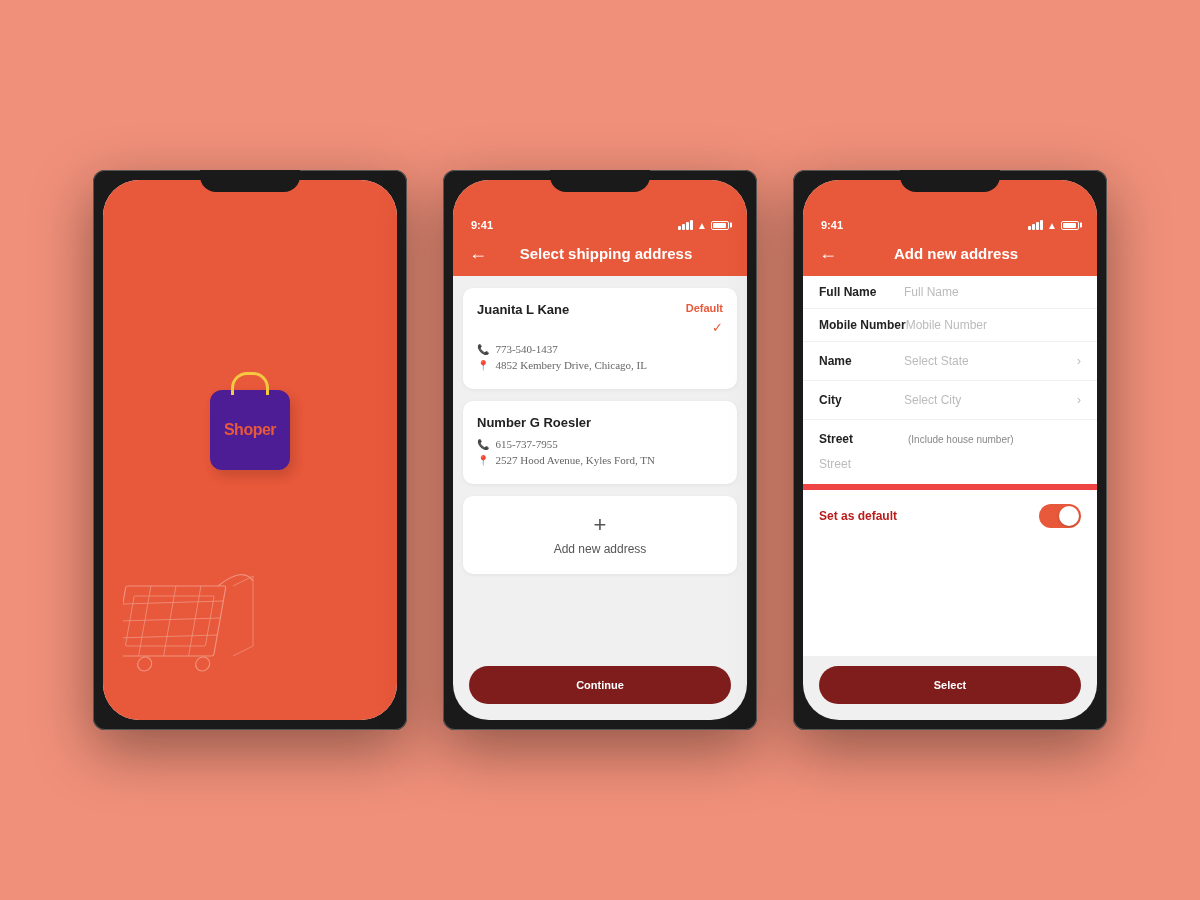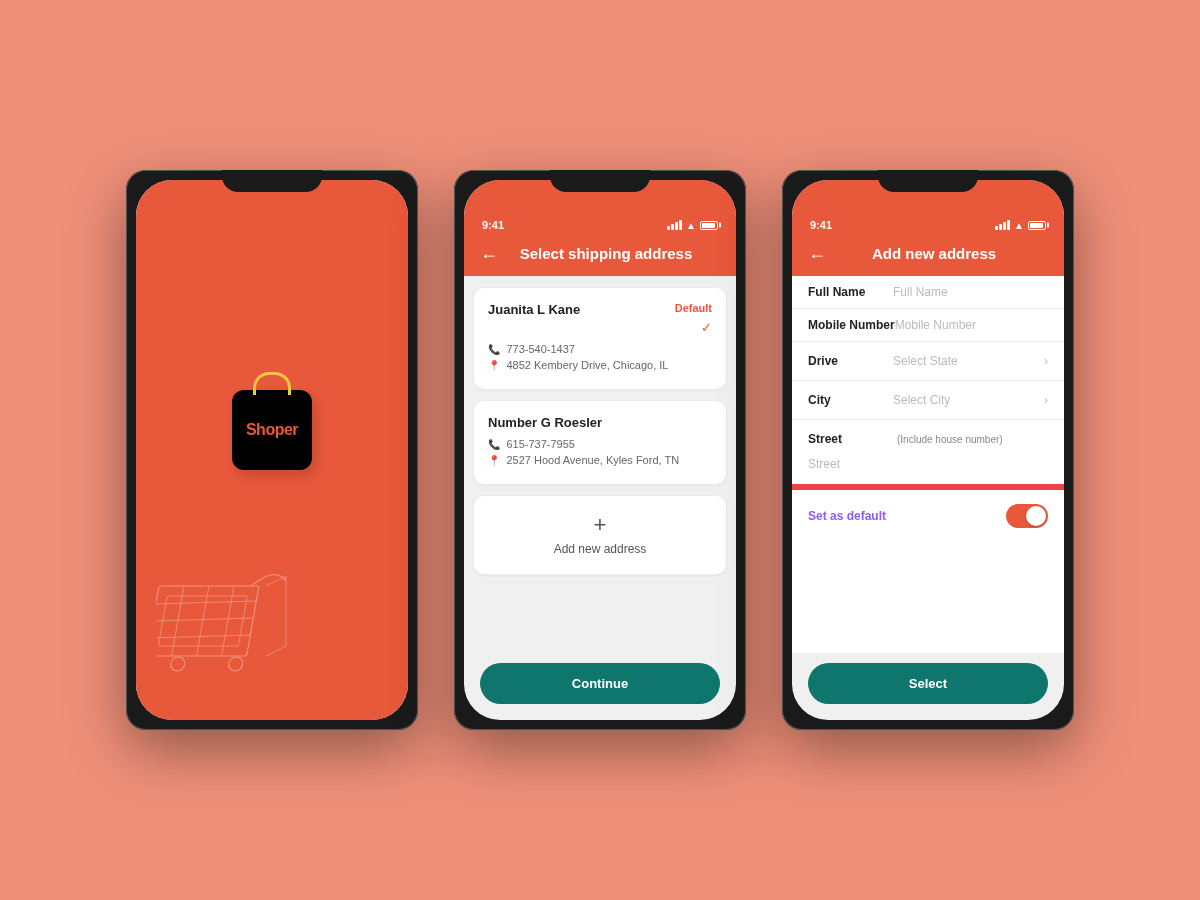--- a/index.html
+++ b/index.html
@@ -10,24 +10,24 @@
       display: flex;
       align-items: center;
       justify-content: center;
       gap: 36px;
       font-family: -apple-system, BlinkMacSystemFont, 'Segoe UI', sans-serif;
       overflow: hidden;
     }
 
     
     .phone {
-      width: 292px;
+      width: 314px;
       height: 560px;
       background: #1a1a1a;
-      border-radius: 20px;
+      border-radius: 12px;
       padding: 10px;
       box-shadow: 0 20px 60px rgba(0,0,0,0.4), inset 0 0 0 1px #555;
       position: relative;
       flex-shrink: 0;
     }
     .phone-inner {
       width: 100%;
       height: 100%;
       border-radius: 36px;
       overflow: hidden;
@@ -115,21 +115,21 @@
     .logo-container {
       display: flex;
       flex-direction: column;
       align-items: center;
       margin-top: -40px;
     }
 
     .shopping-bag {
       width: 80px;
       height: 80px;
-      background: #000000;
+      background: #4c1d95;
       border-radius: 12px;
       position: relative;
       display: flex;
       align-items: center;
       justify-content: center;
       box-shadow: 4px 6px 12px rgba(0,0,0,0.15);
     }
     .shopping-bag::before {
       content: '';
       position: absolute;
@@ -233,20 +233,21 @@
       gap: 6px;
       margin-bottom: 4px;
     }
     .address-detail-icon {
       font-size: 10px;
       color: #999;
     }
     .address-detail-text {
       font-size: 11px;
       color: #666;
+      font-family: Liberation Serif, serif;
     }
 
     .add-address-card {
       background: #fff;
       border-radius: 10px;
       padding: 18px;
       display: flex;
       flex-direction: column;
       align-items: center;
       justify-content: center;
@@ -263,26 +264,26 @@
     .add-address-text {
       font-size: 12px;
       color: #555;
     }
 
     .cta-area {
       padding: 10px 16px 16px;
     }
     .cta-btn {
       width: 100%;
-      background: #0f766e;
+      background: #7f1d1d;
       color: #fff;
       border: none;
       border-radius: 28px;
       padding: 13px;
-      font-size: 13px;
+      font-size: 11px;
       font-weight: 600;
       cursor: pointer;
       text-align: center;
     }
 
     
     .add-address-screen {
       width: 100%;
       height: 100%;
       background: #f0f0f0;
@@ -349,21 +350,21 @@
     }
 
     .toggle-row {
       display: flex;
       align-items: center;
       padding: 14px 16px;
     }
     .toggle-label {
       font-size: 12px;
       font-weight: 600;
-      color: #8b5cf6;
+      color: #b91c1c;
       flex: 1;
     }
     .toggle-switch {
       width: 42px;
       height: 24px;
       background: #e8583a;
       border-radius: 12px;
       position: relative;
       cursor: pointer;
     }
@@ -526,21 +527,21 @@
           <span class="form-label">Full Name</span>
           <span class="form-input-placeholder">Full Name</span>
         </div>
 
         <div class="form-row">
           <span class="form-label">Mobile Number</span>
           <span class="form-input-placeholder">Mobile Number</span>
         </div>
 
         <div class="form-select-row">
-          <span class="form-label">Drive</span>
+          <span class="form-label">Name</span>
           <span class="form-input-placeholder">Select State</span>
           <span class="chevron-right">›</span>
         </div>
 
         <div class="form-select-row">
           <span class="form-label">City</span>
           <span class="form-input-placeholder">Select City</span>
           <span class="chevron-right">›</span>
         </div>
 

